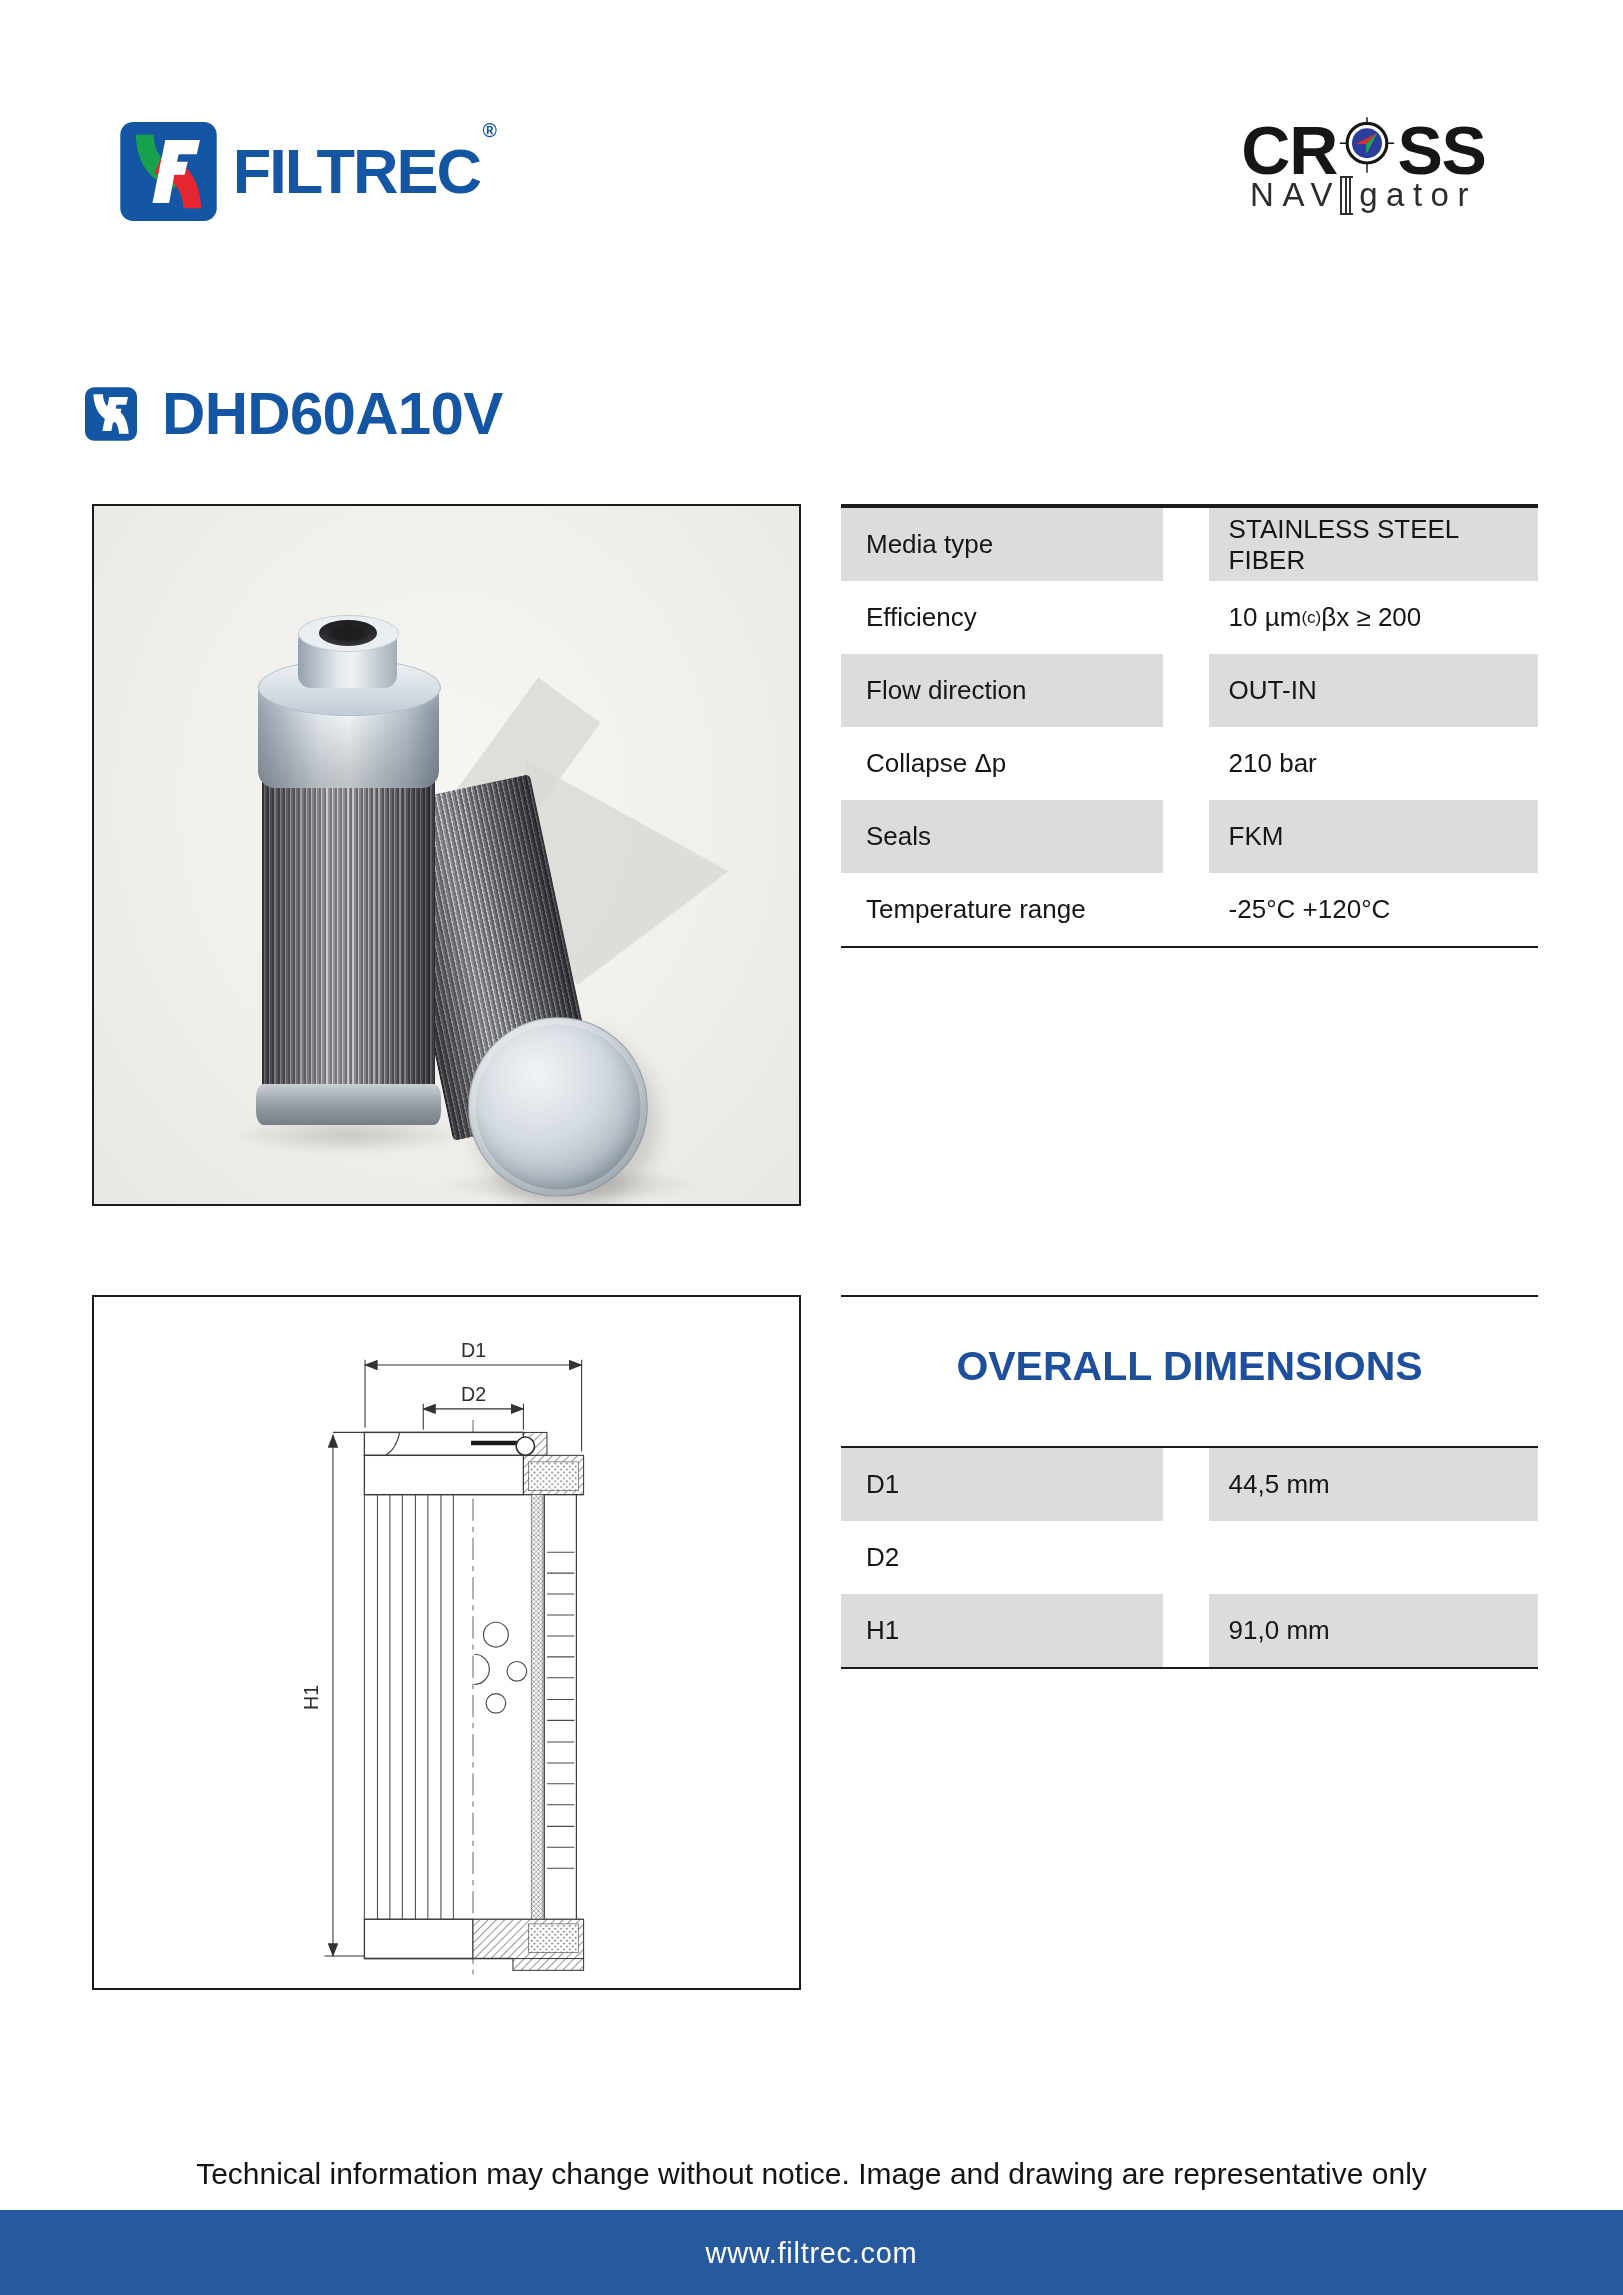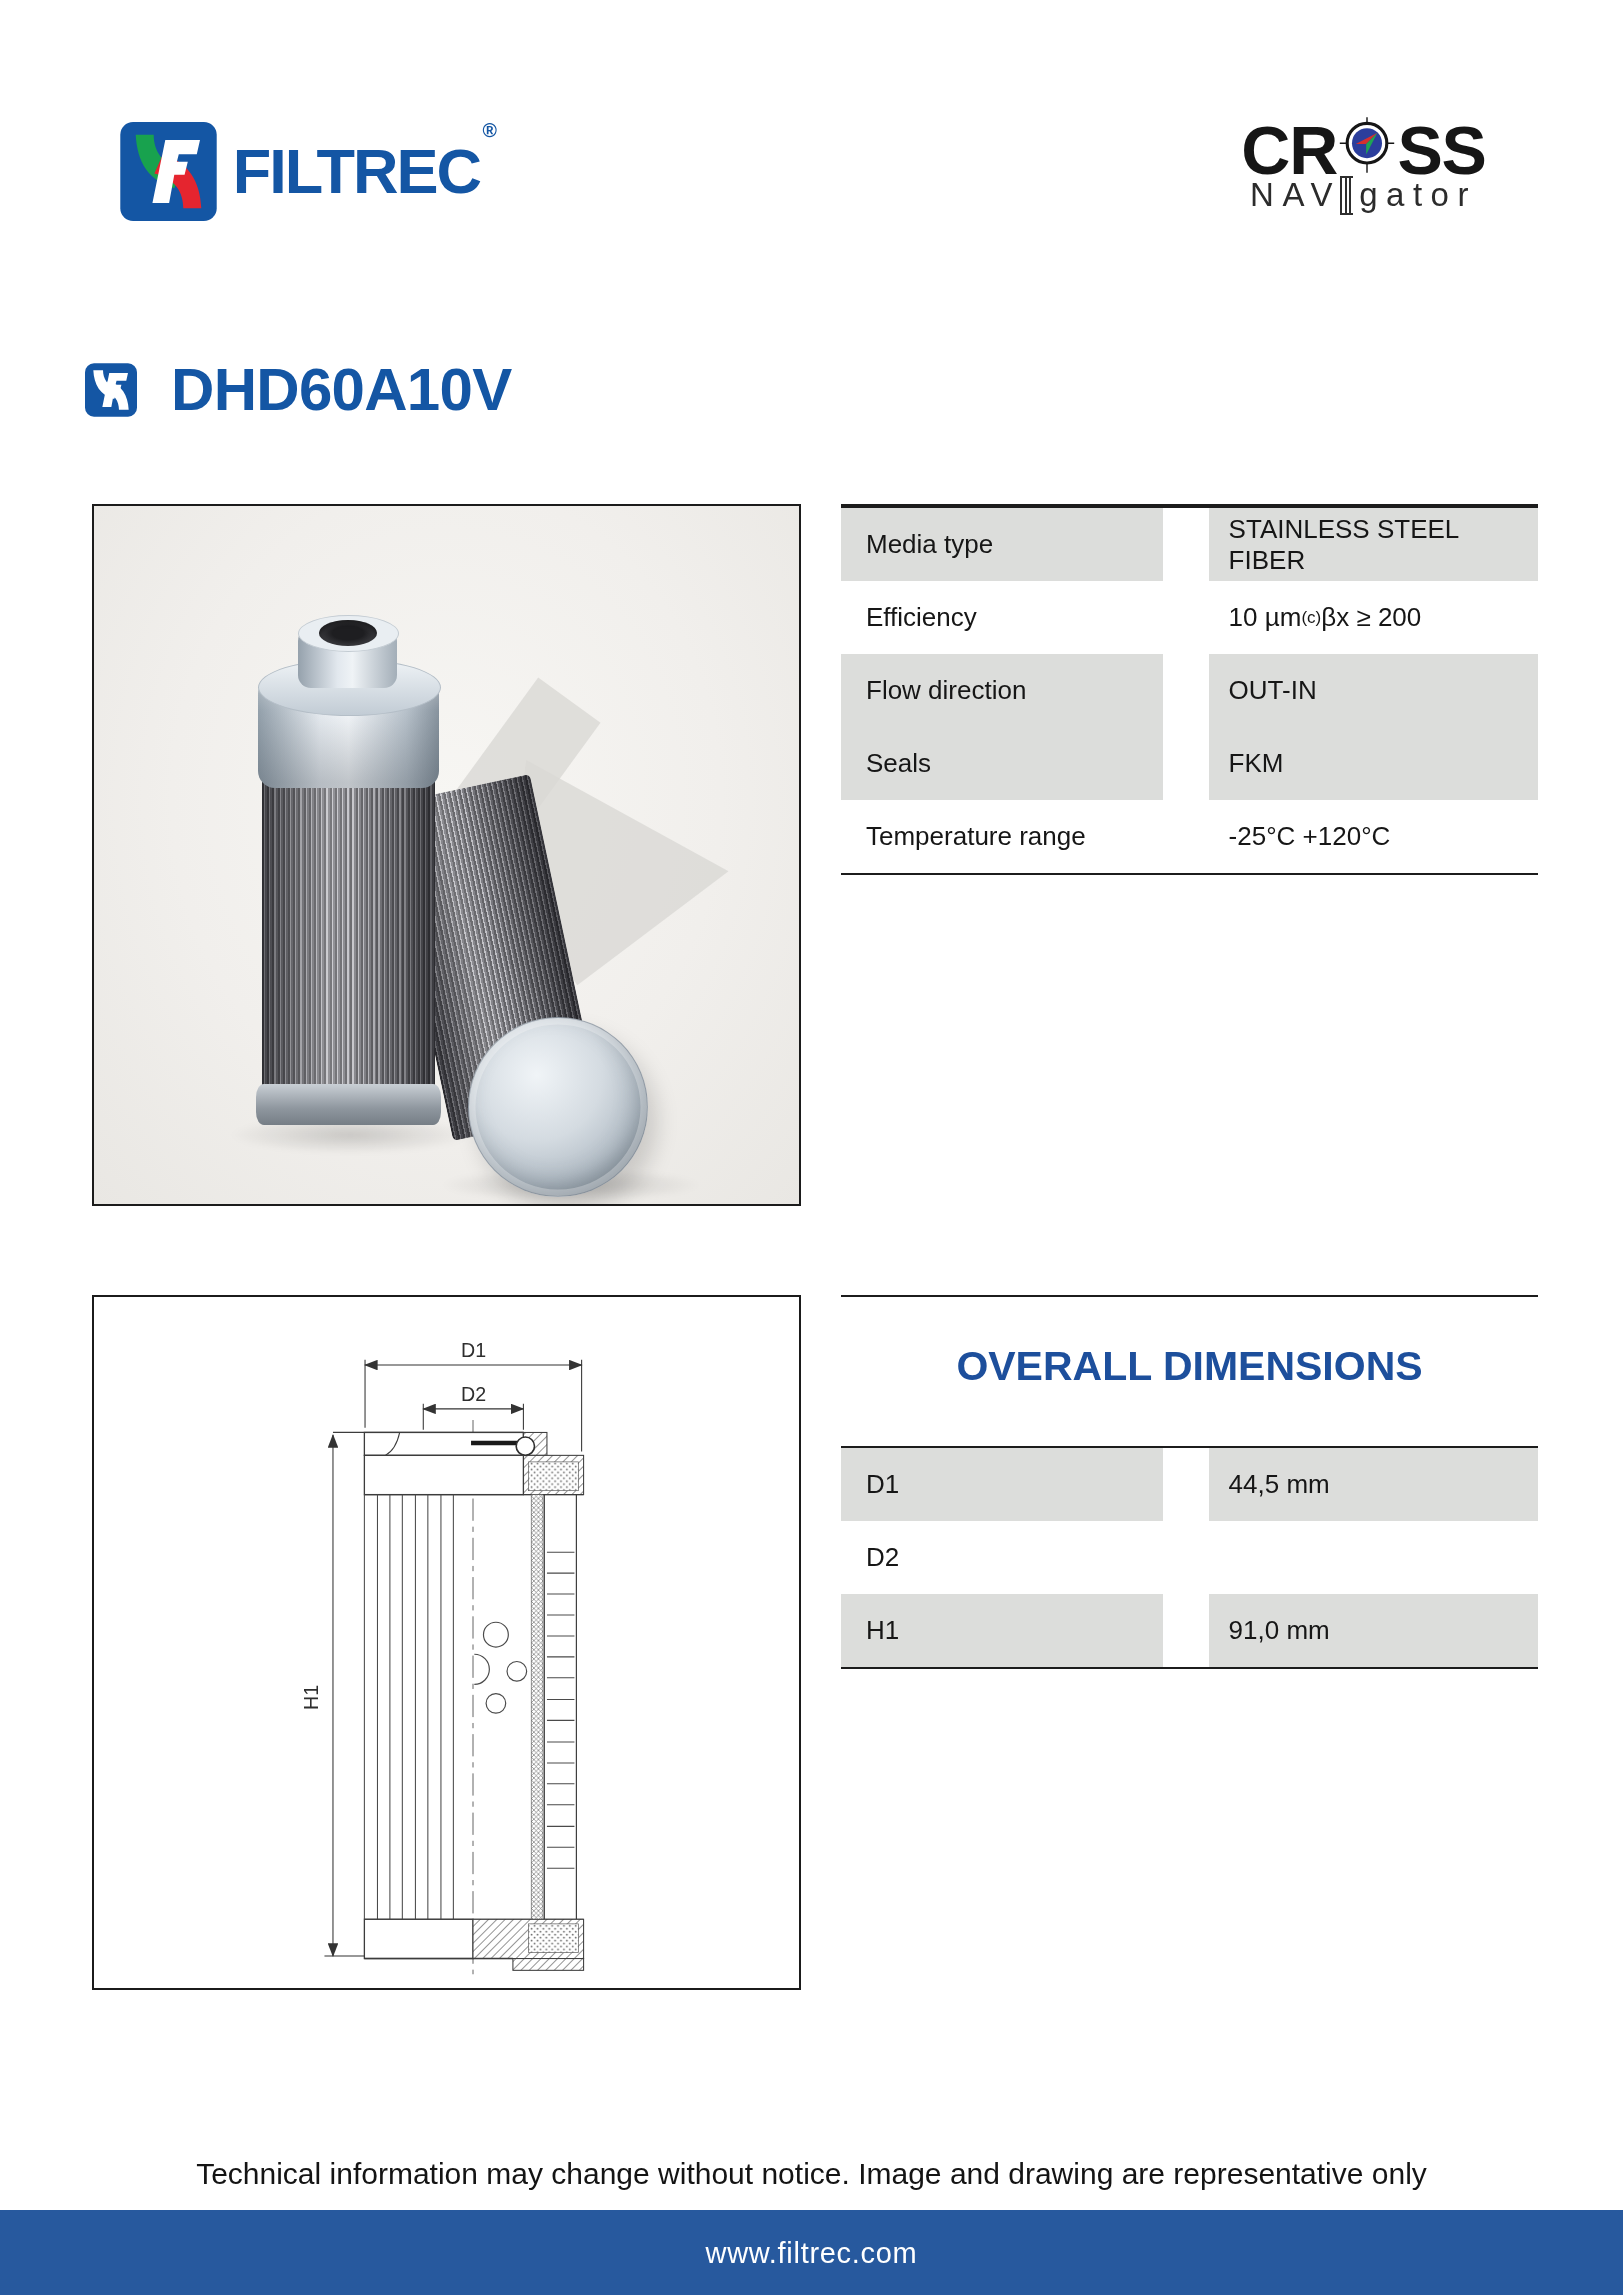--- a/index.html
+++ b/index.html
@@ -17,21 +17,21 @@
   .cross-logo{position:absolute; top:116px; right:122px; width:275px; text-align:center;}
   .cross-line1{display:flex; align-items:center; justify-content:center;
     font-size:68px; font-weight:900; letter-spacing:-1.3px; color:#161616; line-height:68px;}
   .compass{width:58px; height:68px; margin:0 1.3px; display:block;}
   .cross-line2{display:flex; align-items:flex-start; justify-content:center; margin-top:-7.9px;
     font-size:33px; font-weight:400; letter-spacing:8.5px; color:#2c2c2c;}
   .column-glyph{display:inline-block; width:13px; height:35px; margin:0 6.5px 0 -1.3px;
     background:repeating-linear-gradient(90deg,#2e2e2e 0 2px,transparent 2px 4.6px);
     border-top:2px solid #2e2e2e; border-bottom:2px solid #2e2e2e;}
   
-  .product-title-row{position:absolute; left:85px; top:360px; display:flex; align-items:center; gap:34px;}
+  .product-title-row{position:absolute; left:85px; top:384px; display:flex; align-items:center; gap:25px;}
   .title-icon{width:52px; height:54px; display:block;}
   .product-title{margin:0; font-size:60px; font-weight:800; letter-spacing:-0.7px;
     color:var(--brand-blue,#1456a4); line-height:60px;}
   
   .photo-box{position:absolute; left:92px; top:504px; width:705px; height:698px;
     border:2.6px solid #1b1b1b; background:#f2f1ee; overflow:hidden;}
   .drawing-box{position:absolute; left:92px; top:1295px; width:705px; height:691px;
     border:2.6px solid #1b1b1b; background:#ffffff;}
   .drawing-box svg{display:block; width:100%; height:100%;}
   
@@ -169,20 +169,24 @@
           <div class="cell value">STAINLESS STEEL FIBER</div>
         </div>
         <div class="trow even">
           <div class="cell label">Efficiency</div>
           <div class="cell value">10 µm<sub>(c)</sub> βx ≥ 200</div>
         </div>
         <div class="trow odd">
           <div class="cell label">Flow direction</div>
           <div class="cell value">OUT-IN</div>
         </div>
+        <div class="trow even">
+          <div class="cell label">Collapse Δp</div>
+          <div class="cell value">210 bar</div>
+        </div>
         <div class="trow odd">
           <div class="cell label">Seals</div>
           <div class="cell value">FKM</div>
         </div>
         <div class="trow even">
           <div class="cell label">Temperature range</div>
           <div class="cell value">-25°C +120°C</div>
         </div>
       </div>
   </div>

